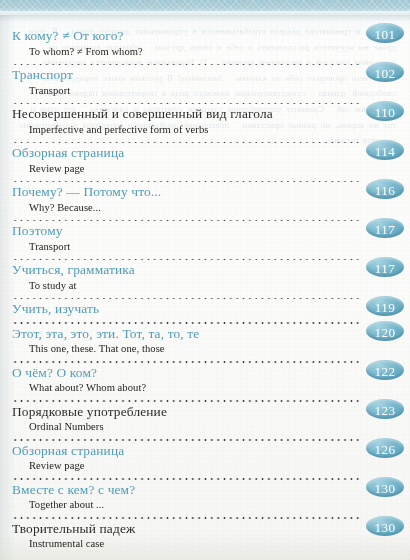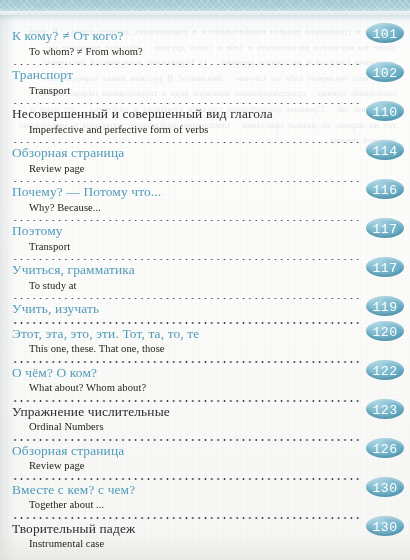--- a/index.html
+++ b/index.html
@@ -119,21 +119,21 @@
     border-radius: 50% / 50%;
     background:
       radial-gradient(ellipse at 34% 28%, #a4d2e0 0%, #74b4ca 48%, #4f9dba 100%);
     box-shadow: inset 0 -2px 3px rgba(40,90,110,0.28),
                 inset 0 2px 3px rgba(255,255,255,0.38);
     color: #ffffff;
     font-size: 13.2px;
     line-height: 23px;
     text-align: center;
     letter-spacing: .4px;
-    font-family: Liberation Mono, monospace;
+    font-family: Liberation Serif, serif;
   }
 
   
   #spine {
     position: absolute; top: 15px; bottom: 0; left: 0; width: 16px;
     background: linear-gradient(90deg, rgba(120,140,150,0.16), rgba(255,255,255,0));
     pointer-events: none;
   }
   
   #bottomedge {
@@ -203,21 +203,21 @@
         <div class="title-line"><span class="ru blue">Этот, эта, это, эти. Тот, та, то, те</span><div class="badge" style="top: -3px;">120</div></div>
         <div class="en">This one, these. That one, those</div>
         <div class="dots"></div>
       </div>
       <div class="entry">
         <div class="title-line"><span class="ru blue">О чём? О ком?</span><div class="badge" style="top: -3px;">122</div></div>
         <div class="en">What about? Whom about?</div>
         <div class="dots"></div>
       </div>
       <div class="entry">
-        <div class="title-line"><span class="ru">Упражнение числительные</span><div class="badge" style="top: -3px;">123</div></div>
+        <div class="title-line"><span class="ru">Порядковые употребление</span><div class="badge" style="top: -3px;">123</div></div>
         <div class="en">Ordinal Numbers</div>
         <div class="dots"></div>
       </div>
       <div class="entry">
         <div class="title-line"><span class="ru blue">Обзорная страница</span><div class="badge" style="top: -3px;">126</div></div>
         <div class="en">Review page</div>
         <div class="dots"></div>
       </div>
       <div class="entry">
         <div class="title-line"><span class="ru blue">Вместе </span><span class="ru it blue">с кем? с чем?</span><div class="badge" style="top: -3px;">130</div></div>

